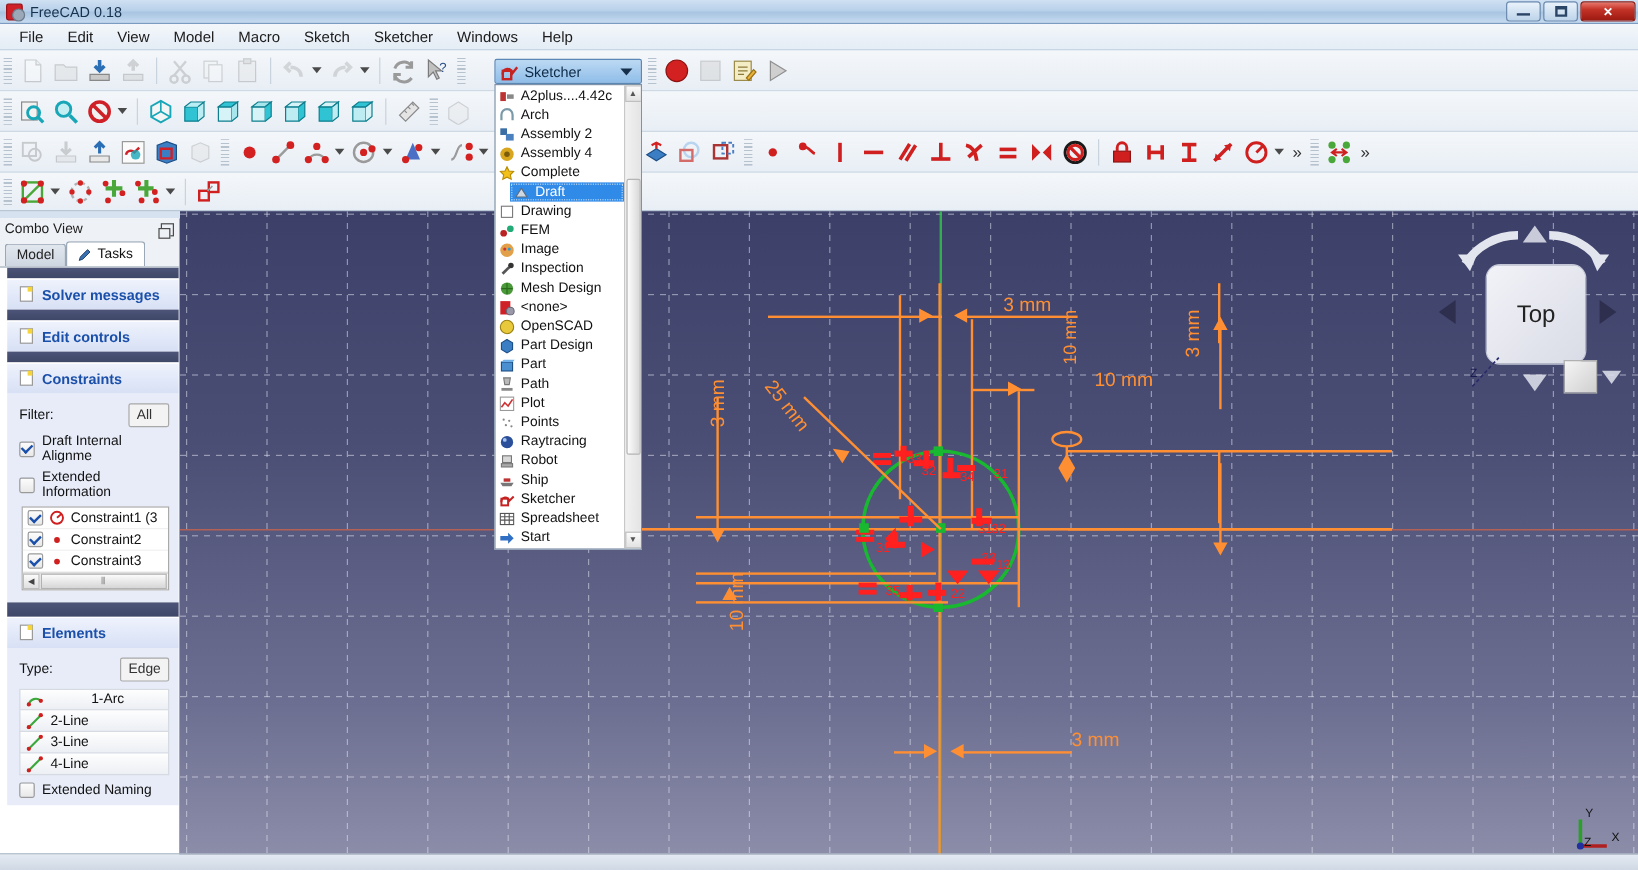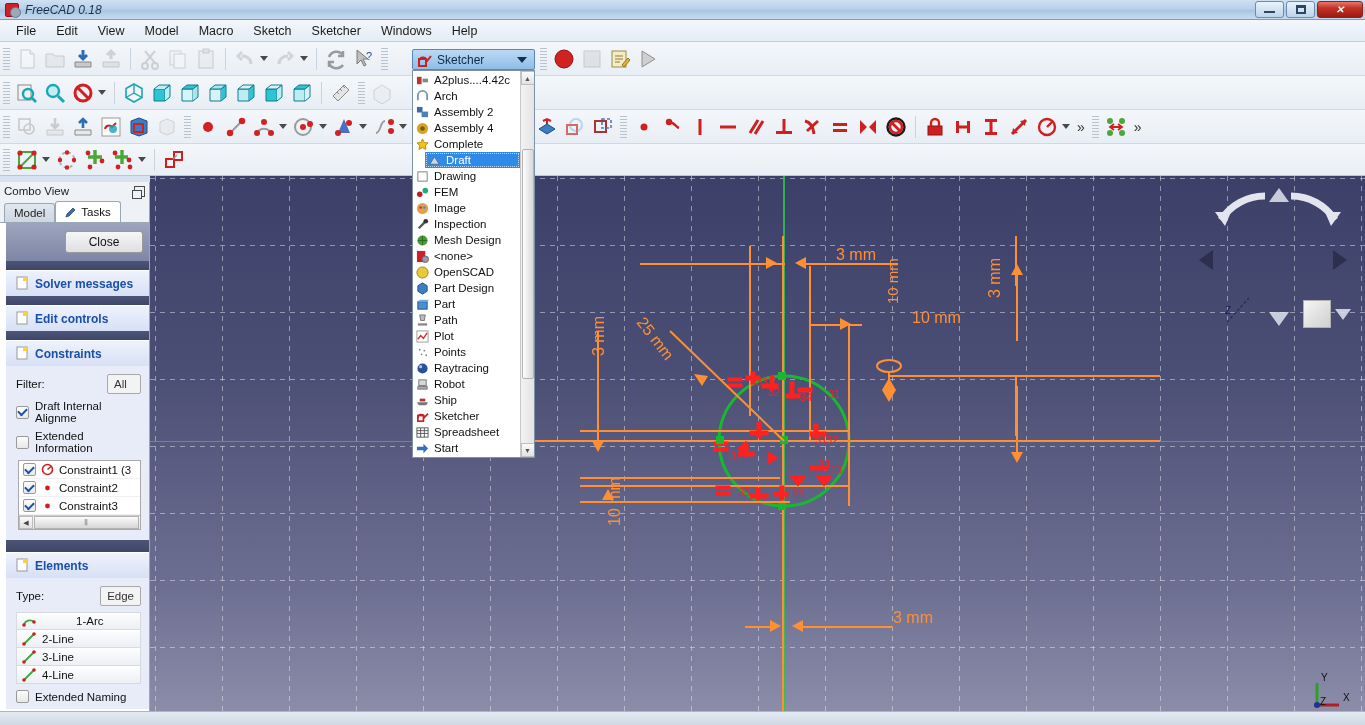--- a/index.html
+++ b/index.html
@@ -9,21 +9,21 @@
     font-size:12px;
     background:#d6e2f0;
     position:relative;
   }
 
   
   #titlebar{
     position:absolute; left:0; top:0; width:1365px; height:20px;
     background:linear-gradient(to bottom,#cfe0f2 0%,#b9d1ea 45%,#a9c5e2 55%,#c6dbf0 100%);
     border-bottom:1px solid #7b9cc0;
-    display:flex; align-items:center;font-style:italic;
+    display:flex; align-items:center;
   }
   #titlebar .tb-icon{
     width:14px;height:14px;margin-left:5px;margin-right:6px;
     background:#cf2027;border:1px solid #9b1116;border-radius:2px;
     position:relative;flex:none;
   }
   #titlebar .tb-icon:after{
     content:"";position:absolute;right:-3px;bottom:-2px;width:9px;height:9px;
     border-radius:50%;background:#9aa8b8;border:1px solid #6b7a8c;
   }
@@ -924,23 +924,20 @@
       <svg class="pencil" viewBox="0 0 12 12">
         <path d="M1 11l1-3 6-6 2 2-6 6z" fill="#3a6fb0" stroke="#24466e" stroke-width=".8"></path>
         </svg>
       <span>Tasks</span>
     </div>
   </div>
 
   <div id="combo-body">
     <div id="task-panel">
 
-      <div class="tp-grad" style="position:relative">
-        <div class="close-btn">Close</div>
-      </div>
       <div class="tp-gap"></div>
 
       <div class="tp-section-head">
         <svg class="note-ic" viewBox="0 0 13 15">
           <rect x="1" y="1" width="10" height="12" fill="#fff" stroke="#9a9a9a"></rect>
             <rect x="7" y="1" width="4" height="4" fill="#f5d43c"></rect>
           </svg>
         <span>Solver messages</span>
       </div>
       <div class="tp-gap"></div>
@@ -1217,20 +1214,23 @@
     <div class="navarrow" style="left:76px;top:6px;border-left:10px solid transparent;border-right:10px solid transparent;border-bottom:14px solid #e2e4ee"></div>
     <div class="navarrow" style="left:76px;bottom:6px;border-left:10px solid transparent;border-right:10px solid transparent;border-top:14px solid #e2e4ee"></div>
     <div class="navarrow" style="left:6px;top:68px;border-top:10px solid transparent;border-bottom:10px solid transparent;border-right:14px solid #2a2a4a"></div>
     <div class="navarrow" style="right:6px;top:68px;border-top:10px solid transparent;border-bottom:10px solid transparent;border-left:14px solid #2a2a4a"></div>
     <svg style="position:absolute;left:20px;top:8px;width:130px;height:38px">
       <path d="M8 30 A52 52 0 0152 6" fill="none" stroke="#e2e4ee" stroke-width="7"></path>
       <path d="M78 6 A52 52 0 01122 30" fill="none" stroke="#e2e4ee" stroke-width="7"></path>
       <path d="M2 22l10 14 6-14z" fill="#e2e4ee"></path>
         <path d="M128 22l-10 14-6-14z" fill="#e2e4ee"></path>
     </svg>
+    <div id="cubeface">
+      <span>Top</span>
+    </div>
     <svg style="position:absolute;left:30px;top:110px;width:36px;height:34px">
       <path d="M4 30 L26 6" stroke="#2a2a6a" stroke-width="1.4" stroke-dasharray="3 2"></path>
       <text x="2" y="22" font-size="10" fill="#1a1a50" font-family="sans-serif">Z</text>
     </svg>
     <div id="smallcube"></div>
     <div class="navarrow" style="right:2px;bottom:12px;border-left:8px solid transparent;border-right:8px solid transparent;border-top:11px solid #e2e4ee"></div>
   </div>
 
   <svg id="axisind" viewBox="0 0 46 46">
     <path d="M10 36 V14" stroke="#2aa02a" stroke-width="3"></path>

